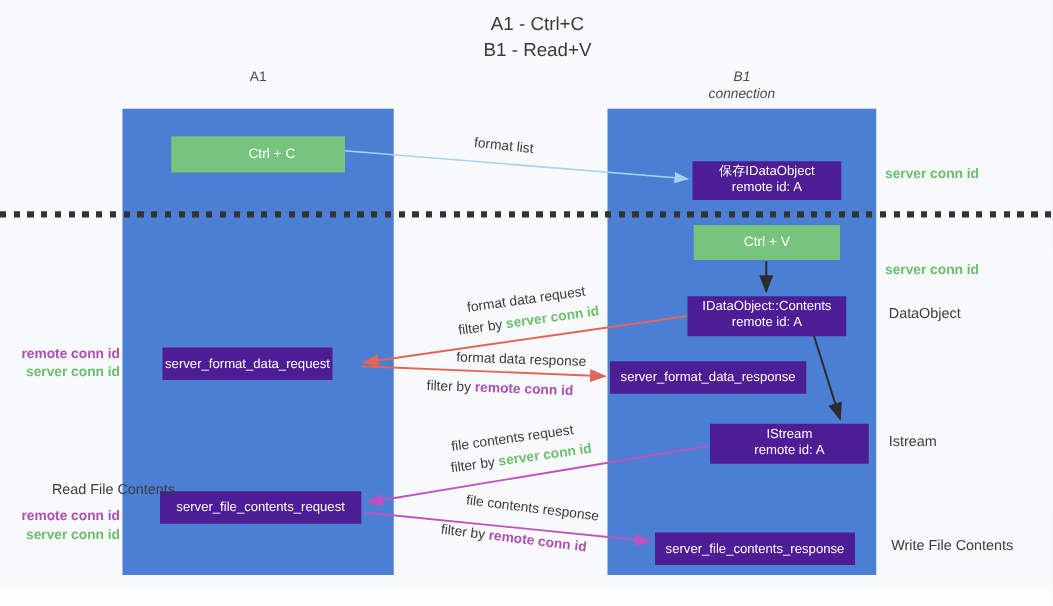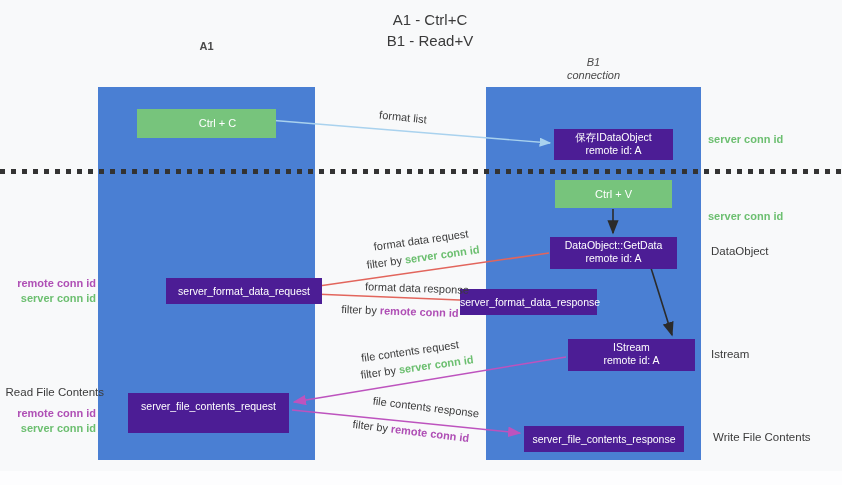--- a/index.html
+++ b/index.html
@@ -10,21 +10,21 @@
   #stage{
     position:relative;width:842px;height:485px;overflow:hidden;
     background:#f8f9fa;color:#3b3b3b;
   }
   .abs{position:absolute;}
   
   #title{left:290px;top:9px;width:280px;text-align:center;
     font-size:15px;line-height:21px;color:#3a3a3a;}
   
   .lane-header{font-size:11px;line-height:13px;text-align:center;color:#4a4a4a;}
-  #lane-header-a{left:98px;top:40px;width:217px;font-weight:bold;}
+  #lane-header-a{left:98px;top:56px;width:217px;}
   #lane-header-b{left:486px;top:56px;width:215px;font-style:italic;}
   
   .lane{background:#4a7fd3;}
   #lane-a{left:98px;top:87px;width:217px;height:373px;}
   #lane-b{left:486px;top:87px;width:215px;height:373px;}
   
   #divider{left:0;top:169px;width:842px;height:5px;
     background:repeating-linear-gradient(90deg,#333 0 5px,transparent 5px 11px);}
   
   #bottom-strip{left:0;top:471px;width:842px;height:14px;background:#fdfdfe;}
@@ -32,24 +32,24 @@
   #arrows{left:0;top:0;width:842px;height:485px;pointer-events:none;}
   
   .node{color:#fff;text-align:center;font-size:11px;white-space:nowrap;}
   .node .l{display:block;line-height:13px;}
   .green{background:#77c47c;}
   .orange{background:#4c1d95;}
   #box-ctrl-c{left:137px;top:109px;width:117px;height:29px;line-height:29px;padding-left:22px;}
   #box-save{left:554px;top:129px;width:119px;height:29px;padding-top:2px;font-size:10.5px;}
   #box-ctrl-v{left:555px;top:180px;width:117px;height:28px;line-height:28px;}
   #box-getdata{left:550px;top:237px;width:127px;height:30px;padding-top:2px;font-size:10.5px;}
-  #box-format-request{left:130px;top:278px;width:156px;height:26px;line-height:26px;font-size:10.5px;margin-left:36px;}
-  #box-format-response{left:460px;top:289px;width:137px;height:26px;line-height:26px;font-size:10.5px;text-align:center;}
+  #box-format-request{left:130px;top:278px;width:136px;height:26px;line-height:26px;font-size:10.5px;}
+  #box-format-response{left:488px;top:289px;width:157px;height:26px;line-height:26px;font-size:10.5px;text-align:center;}
   #box-istream{left:568px;top:339px;width:127px;height:30px;padding-top:2px;font-size:10.5px;}
-  #box-file-request{left:128px;top:393px;width:161px;height:40px;line-height:26px;font-size:10.5px;}
+  #box-file-request{left:128px;top:393px;width:161px;height:26px;line-height:26px;font-size:10.5px;}
   #box-file-response{left:524px;top:426px;width:160px;height:26px;line-height:26px;font-size:10.5px;}
   
   .alabel{font-size:11px;color:#3b3b3b;white-space:nowrap;transform-origin:center;}
   .green-txt{color:#6cbf70;font-weight:bold;}
   .purple-txt{color:#af4fb5;font-weight:bold;}
   #lbl-format-list{left:403px;top:117px;transform:translate(-50%,-50%) rotate(6deg);}
   #lbl-fdr{left:421px;top:240px;transform:translate(-50%,-50%) rotate(-8deg);}
   #lbl-fdr-filter{left:423px;top:257px;transform:translate(-50%,-50%) rotate(-8deg);}
   #lbl-fdresp{left:417px;top:288px;transform:translate(-50%,-50%) rotate(2deg);}
   #lbl-fdresp-filter{left:400px;top:311px;transform:translate(-50%,-50%) rotate(2deg);}
@@ -58,21 +58,21 @@
   #lbl-fcresp{left:426px;top:407px;transform:translate(-50%,-50%) rotate(7deg);}
   #lbl-fcresp-filter{left:411px;top:431px;transform:translate(-50%,-50%) rotate(7deg);}
   
   .side{font-size:11px;white-space:nowrap;}
   #side-server-conn-top{left:708px;top:133px;}
   #side-server-conn-mid{left:708px;top:210px;}
   #side-dataobject{left:711px;top:245px;font-size:11.5px;}
   #side-istream{left:711px;top:348px;font-size:11.5px;}
   #side-write-file{left:713px;top:431px;font-size:11.5px;}
   #left-top{left:0;top:276px;width:96px;text-align:right;line-height:15px;}
-  #left-read-file{left:0;top:386px;width:104px;text-align:right;font-size:11.5px;}
+  #left-read-file{left:0;top:386px;width:104px;text-align:right;font-size:11.5px;padding-left:36px;}
   #left-bottom{left:0;top:406px;width:96px;text-align:right;line-height:15px;}
 </style>
 </head>
 <body>
 
 <div id="stage">
 
   <div class="abs lane" id="lane-a"></div>
   <div class="abs lane" id="lane-b"></div>
 
@@ -120,21 +120,21 @@
   <div class="abs node green" id="box-ctrl-c">Ctrl + C</div>
 
   <div class="abs node orange" id="box-save">
     <span class="l">保存IDataObject</span>
     <span class="l">remote id: A</span>
   </div>
 
   <div class="abs node green" id="box-ctrl-v">Ctrl + V</div>
 
   <div class="abs node orange" id="box-getdata">
-    <span class="l">DataObject::GetData</span>
+    <span class="l">IDataObject::Contents</span>
     <span class="l">remote id: A</span>
   </div>
 
   <div class="abs node orange" id="box-format-request">server_format_data_request</div>
   <div class="abs node orange" id="box-format-response">server_format_data_response</div>
 
   <div class="abs node orange" id="box-istream">
     <span class="l">IStream</span>
     <span class="l">remote id: A</span>
   </div>

